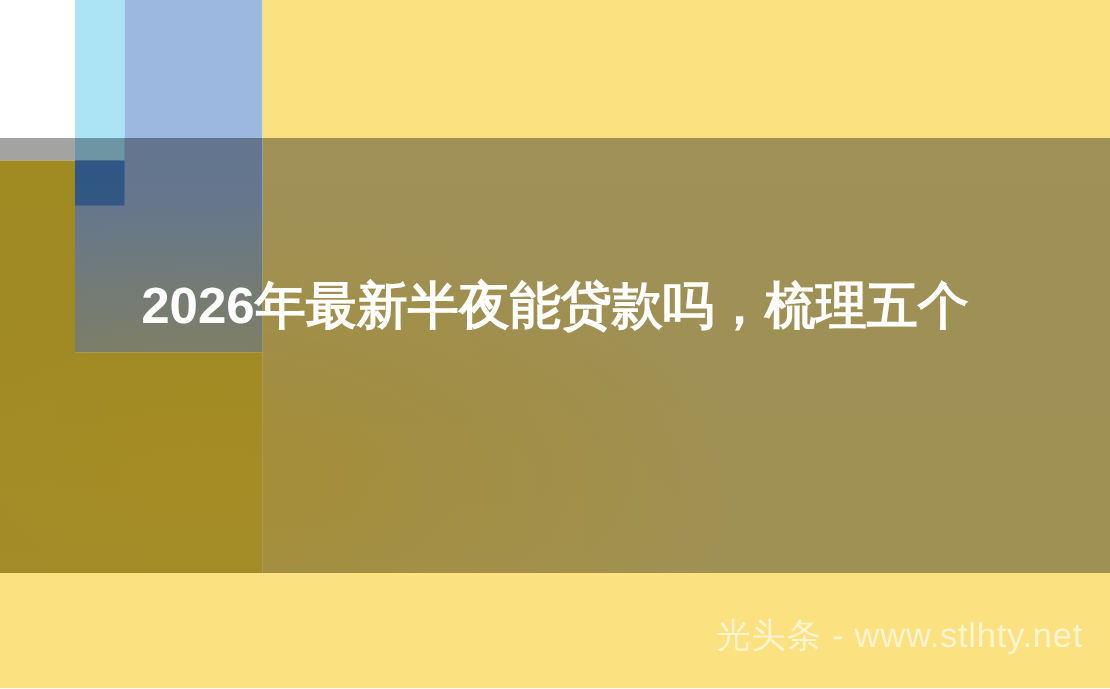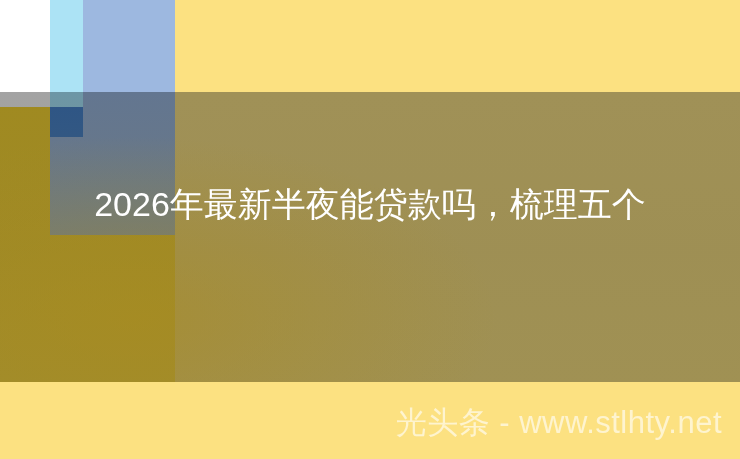--- a/index.html
+++ b/index.html
@@ -140,34 +140,34 @@
   .headline {
     position: absolute;
     left: 0;
     top: 178px;
     width: 740px;
     text-align: center;
     color: #ffffff;
     font-size: 34px;
     line-height: 52px;
     letter-spacing: 0px;
-    font-weight: 400;
+    font-weight: 700;
     white-space: nowrap;
   }
   .headline .line {
     display: block;
   }
 
   
   .watermark {
     position: absolute;
     right: 18px;
     top: 408px;
     color: rgba(255, 255, 255, 0.62);
-    font-size: 31px;
+    font-size: 23px;
     line-height: 30px;
     letter-spacing: 0.5px;
     white-space: nowrap;
   }
 </style>
 </head>
 <body>
 
 <div class="poster">
 

